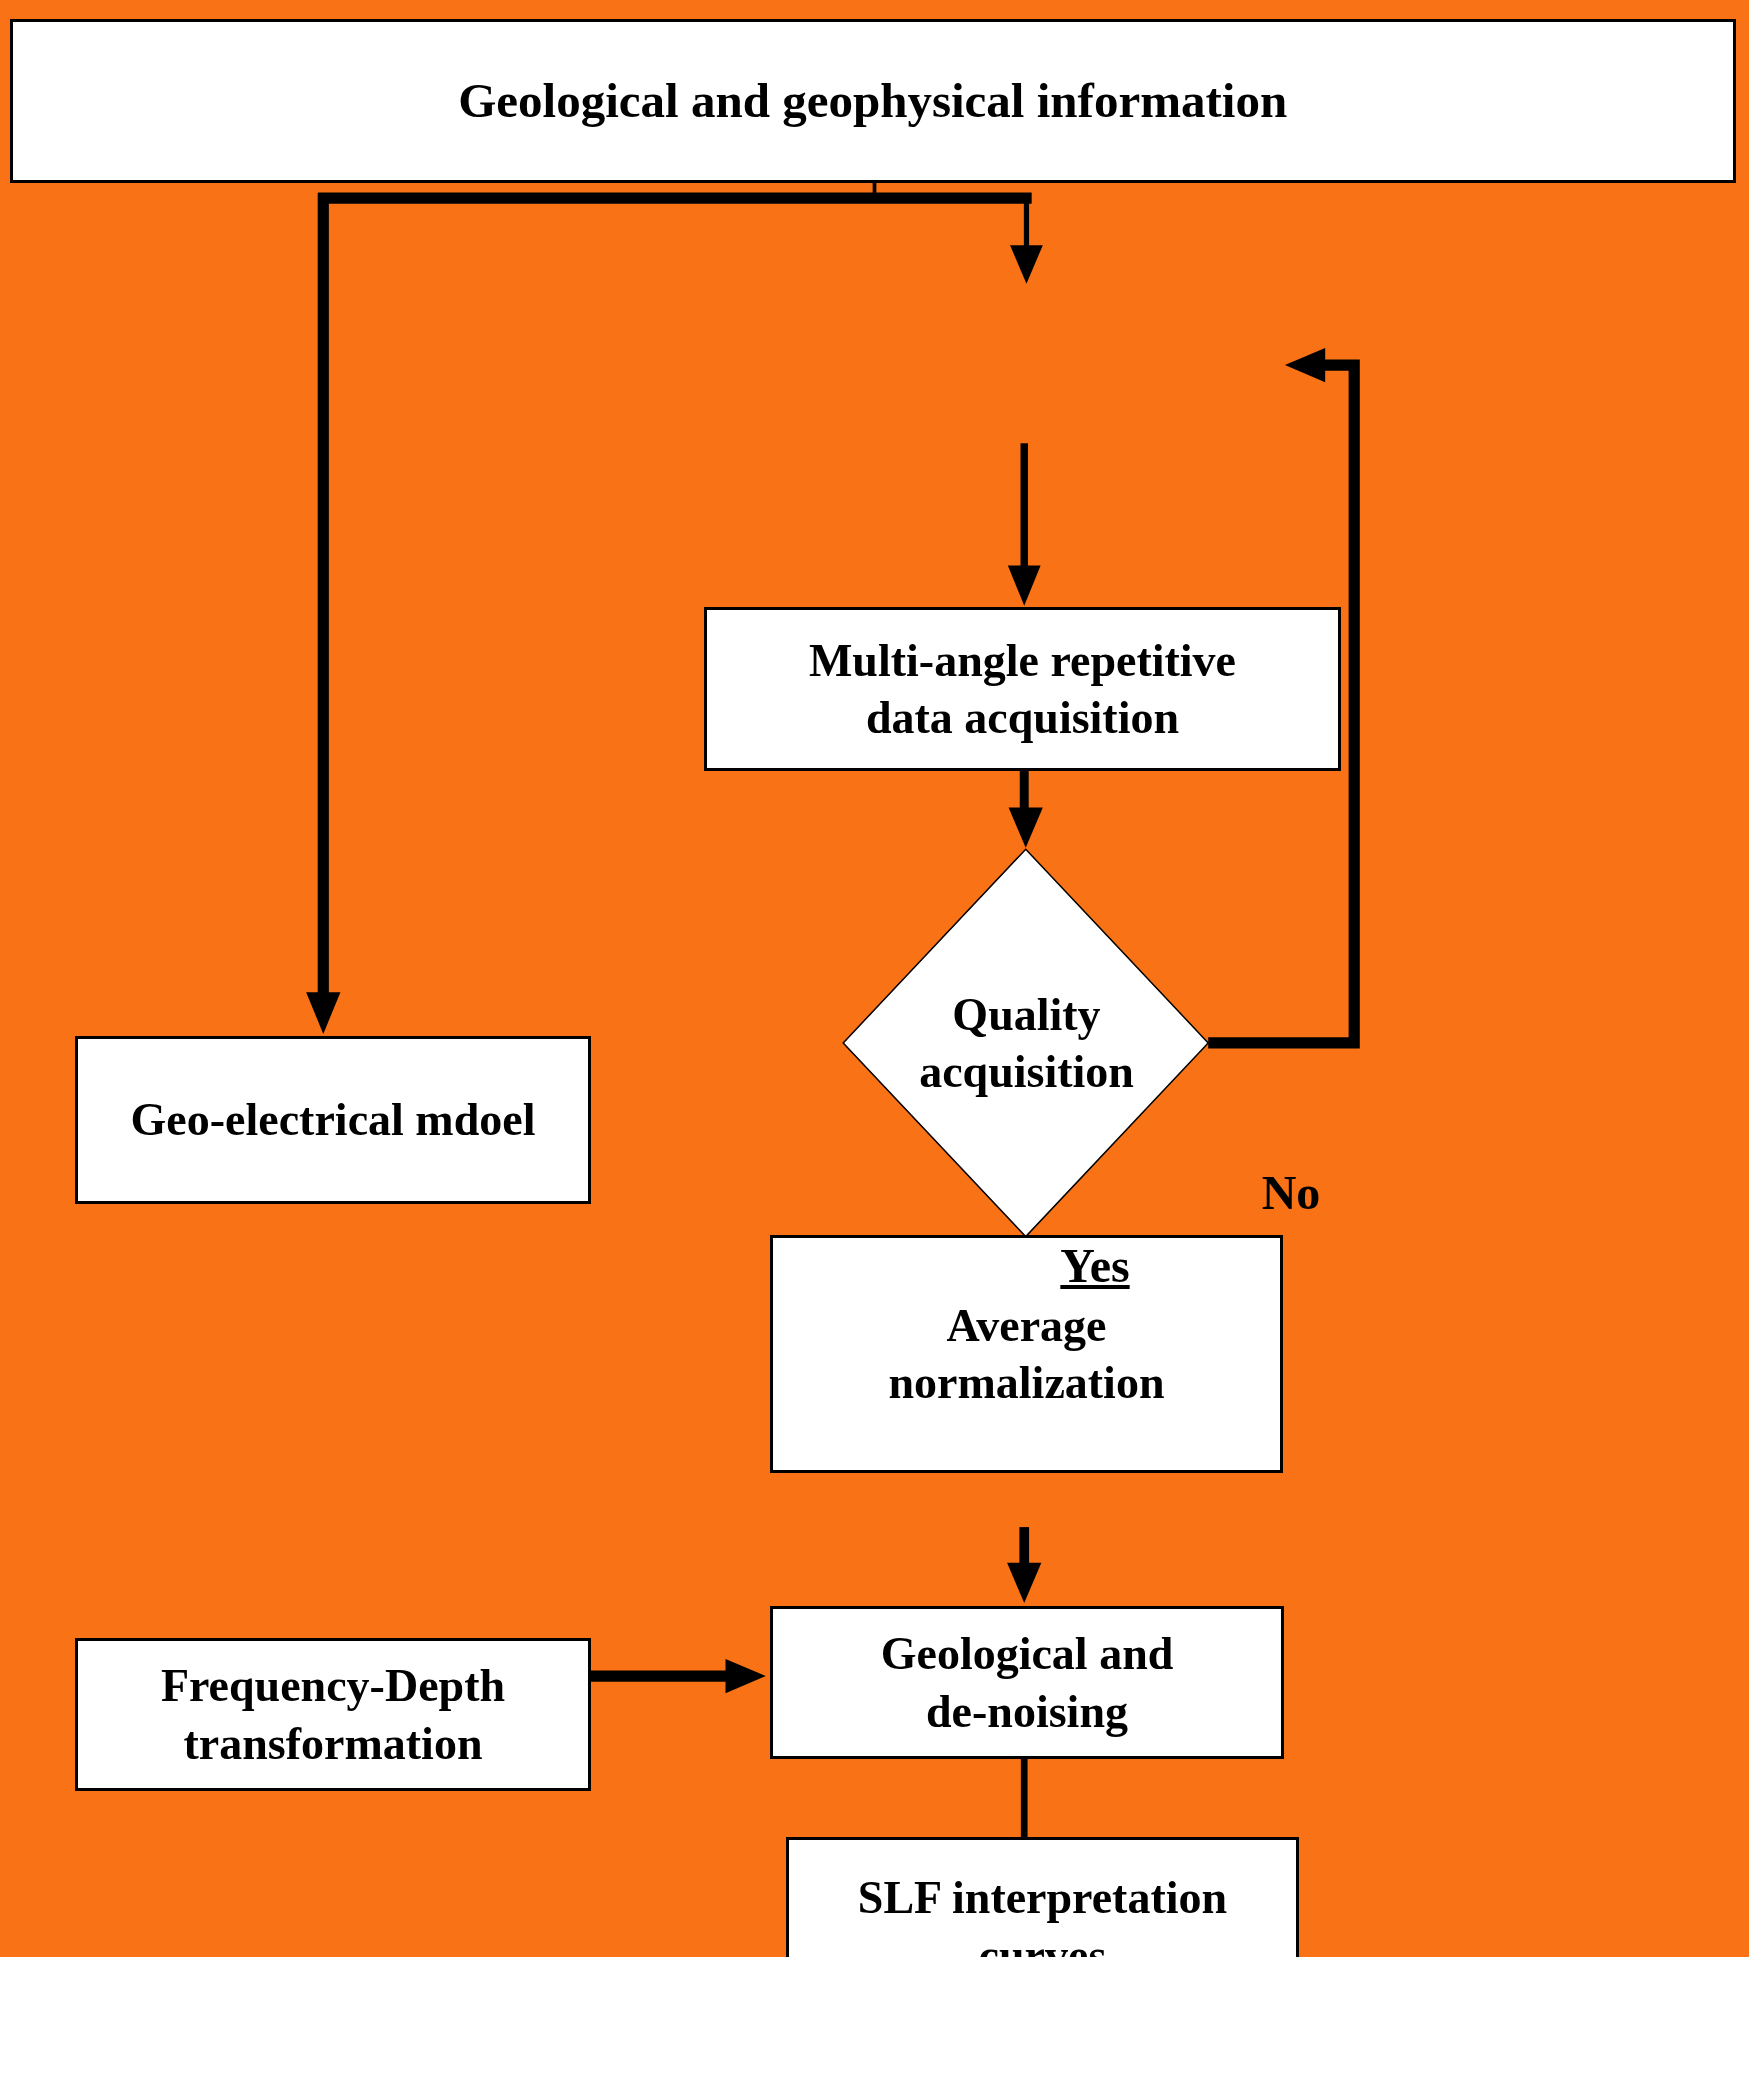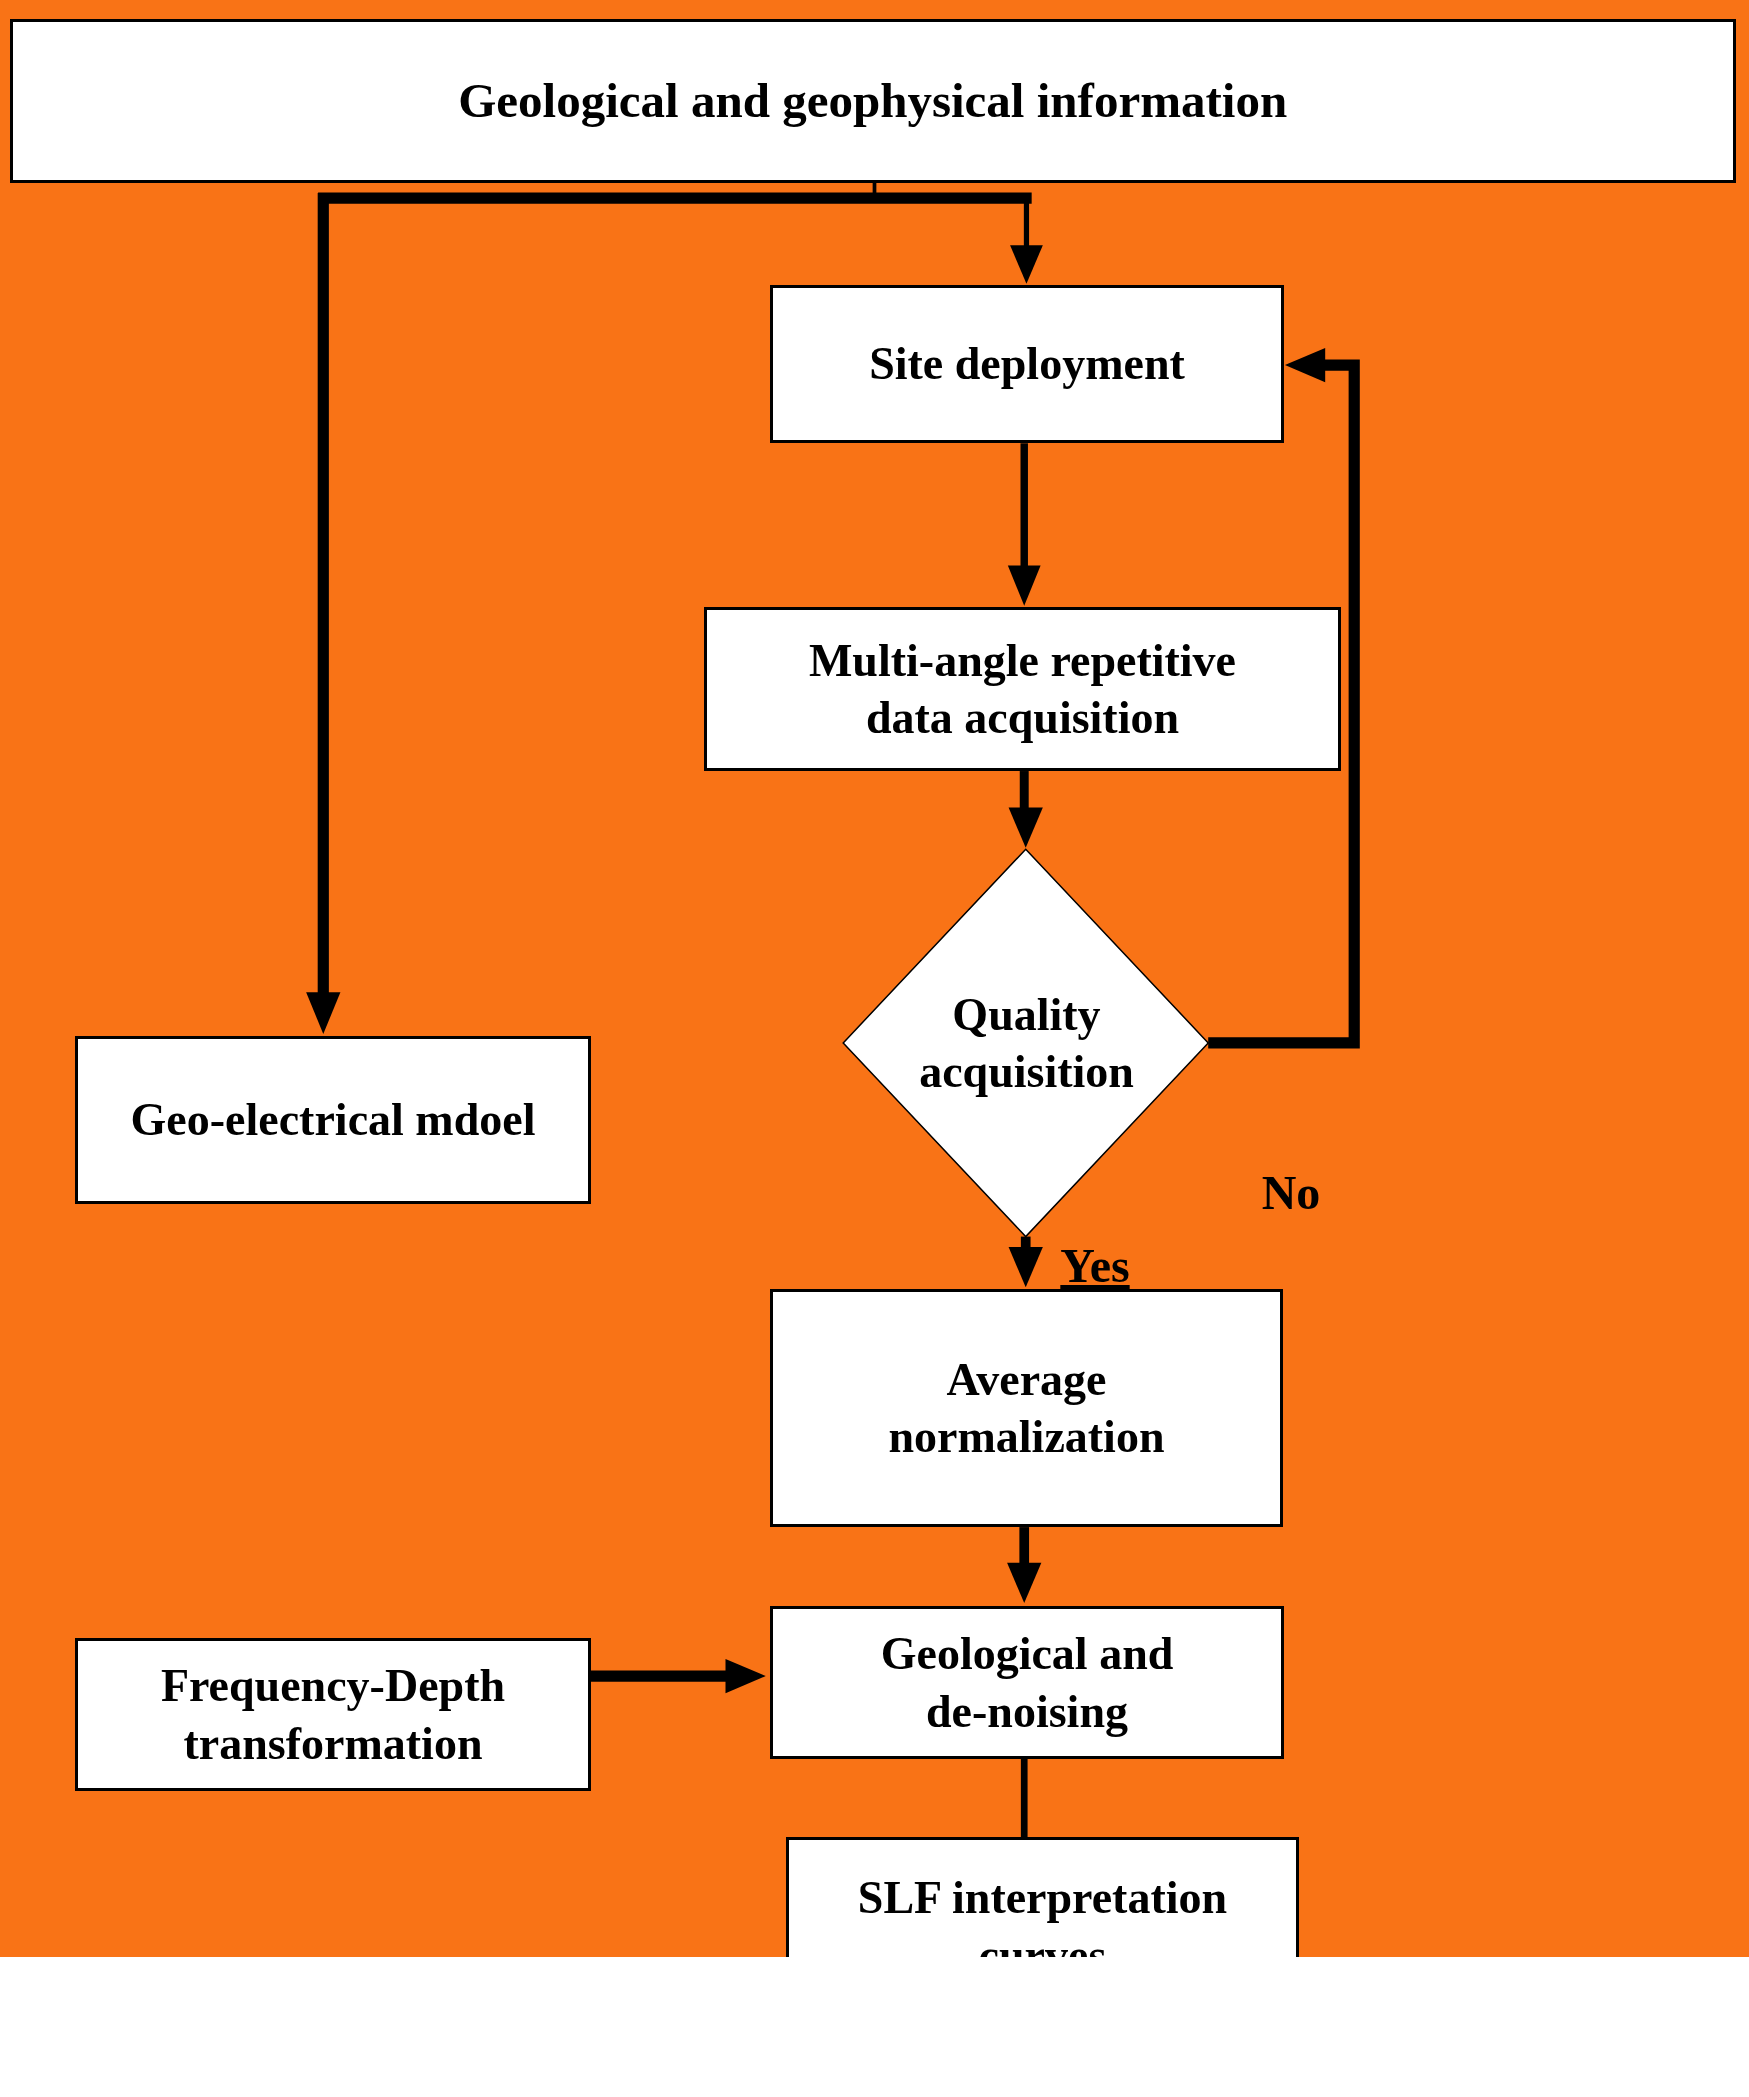--- a/index.html
+++ b/index.html
@@ -46,21 +46,21 @@
     text-align: center;
     font-weight: bold;
     font-size: 48px;
     color: #000000;
     white-space: pre-line;
   }
   #node-top        { left: 9.7px;   top: 18.6px;   width: 1726px; height: 164px; font-size: 49px; }
   #node-site       { left: 770px; top: 285px;  width: 514px;  height: 158px; }
   #node-multi      { left: 704px;  top: 607px;  width: 637px;  height: 164px; }
   #node-geo        { left: 75px;  top: 1036px; width: 516px;  height: 168px; }
-  #node-average    { left: 770px; top: 1289px; width: 513px;  height: 238px; }
+  #node-average    { left: 770px; top: 1235px; width: 513px;  height: 238px; }
   #node-freqdepth  { left: 75px;  top: 1606px; width: 516px;  height: 153px; margin-top: 32px; }
   #node-filtering  { left: 770px; top: 1606px; width: 514px;  height: 153px; }
   #node-slf        { left: 768px; top: 1837px; width: 513px;  height: 179px; margin-left: 18px; }
   #label-diamond   { left: 840px; top: 946px; width: 373px;  height: 194px; font-size: 46px; font-weight: bold; line-height: 1.25; }
   #label-yes       { left: 1039px; top: 1226px; width: 112px;  height: 78px; text-decoration: underline; }
   #label-no        { left: 1220px; top: 1151px; width: 142px;  height: 82px; }
 </style>
 </head>
 <body>
 
@@ -97,21 +97,20 @@
 
     <line x1="792" y1="2250" x2="978" y2="2250" stroke="#000000" stroke-width="15"></line>
     <polygon points="1028,2250 974,2227 974,2273" fill="#000000"></polygon>
 
     <line x1="1375" y1="2360" x2="1375" y2="2513" stroke="#000000" stroke-width="9"></line>
     <polygon points="1375,2563 1353,2509 1397,2509" fill="#000000"></polygon>
   </svg>
 
   <div class="node" id="node-top">Geological and geophysical information</div>
 
-  <div class="node" id="node-site">Site deployment</div>
 
   <div class="node" id="node-multi">Multi-angle repetitive
 data acquisition</div>
 
   <div class="floating-label" id="label-diamond">Quality
 acquisition</div>
 
   <div class="node" id="node-geo">Geo-electrical mdoel</div>
 
   <div class="node" id="node-average">Average

